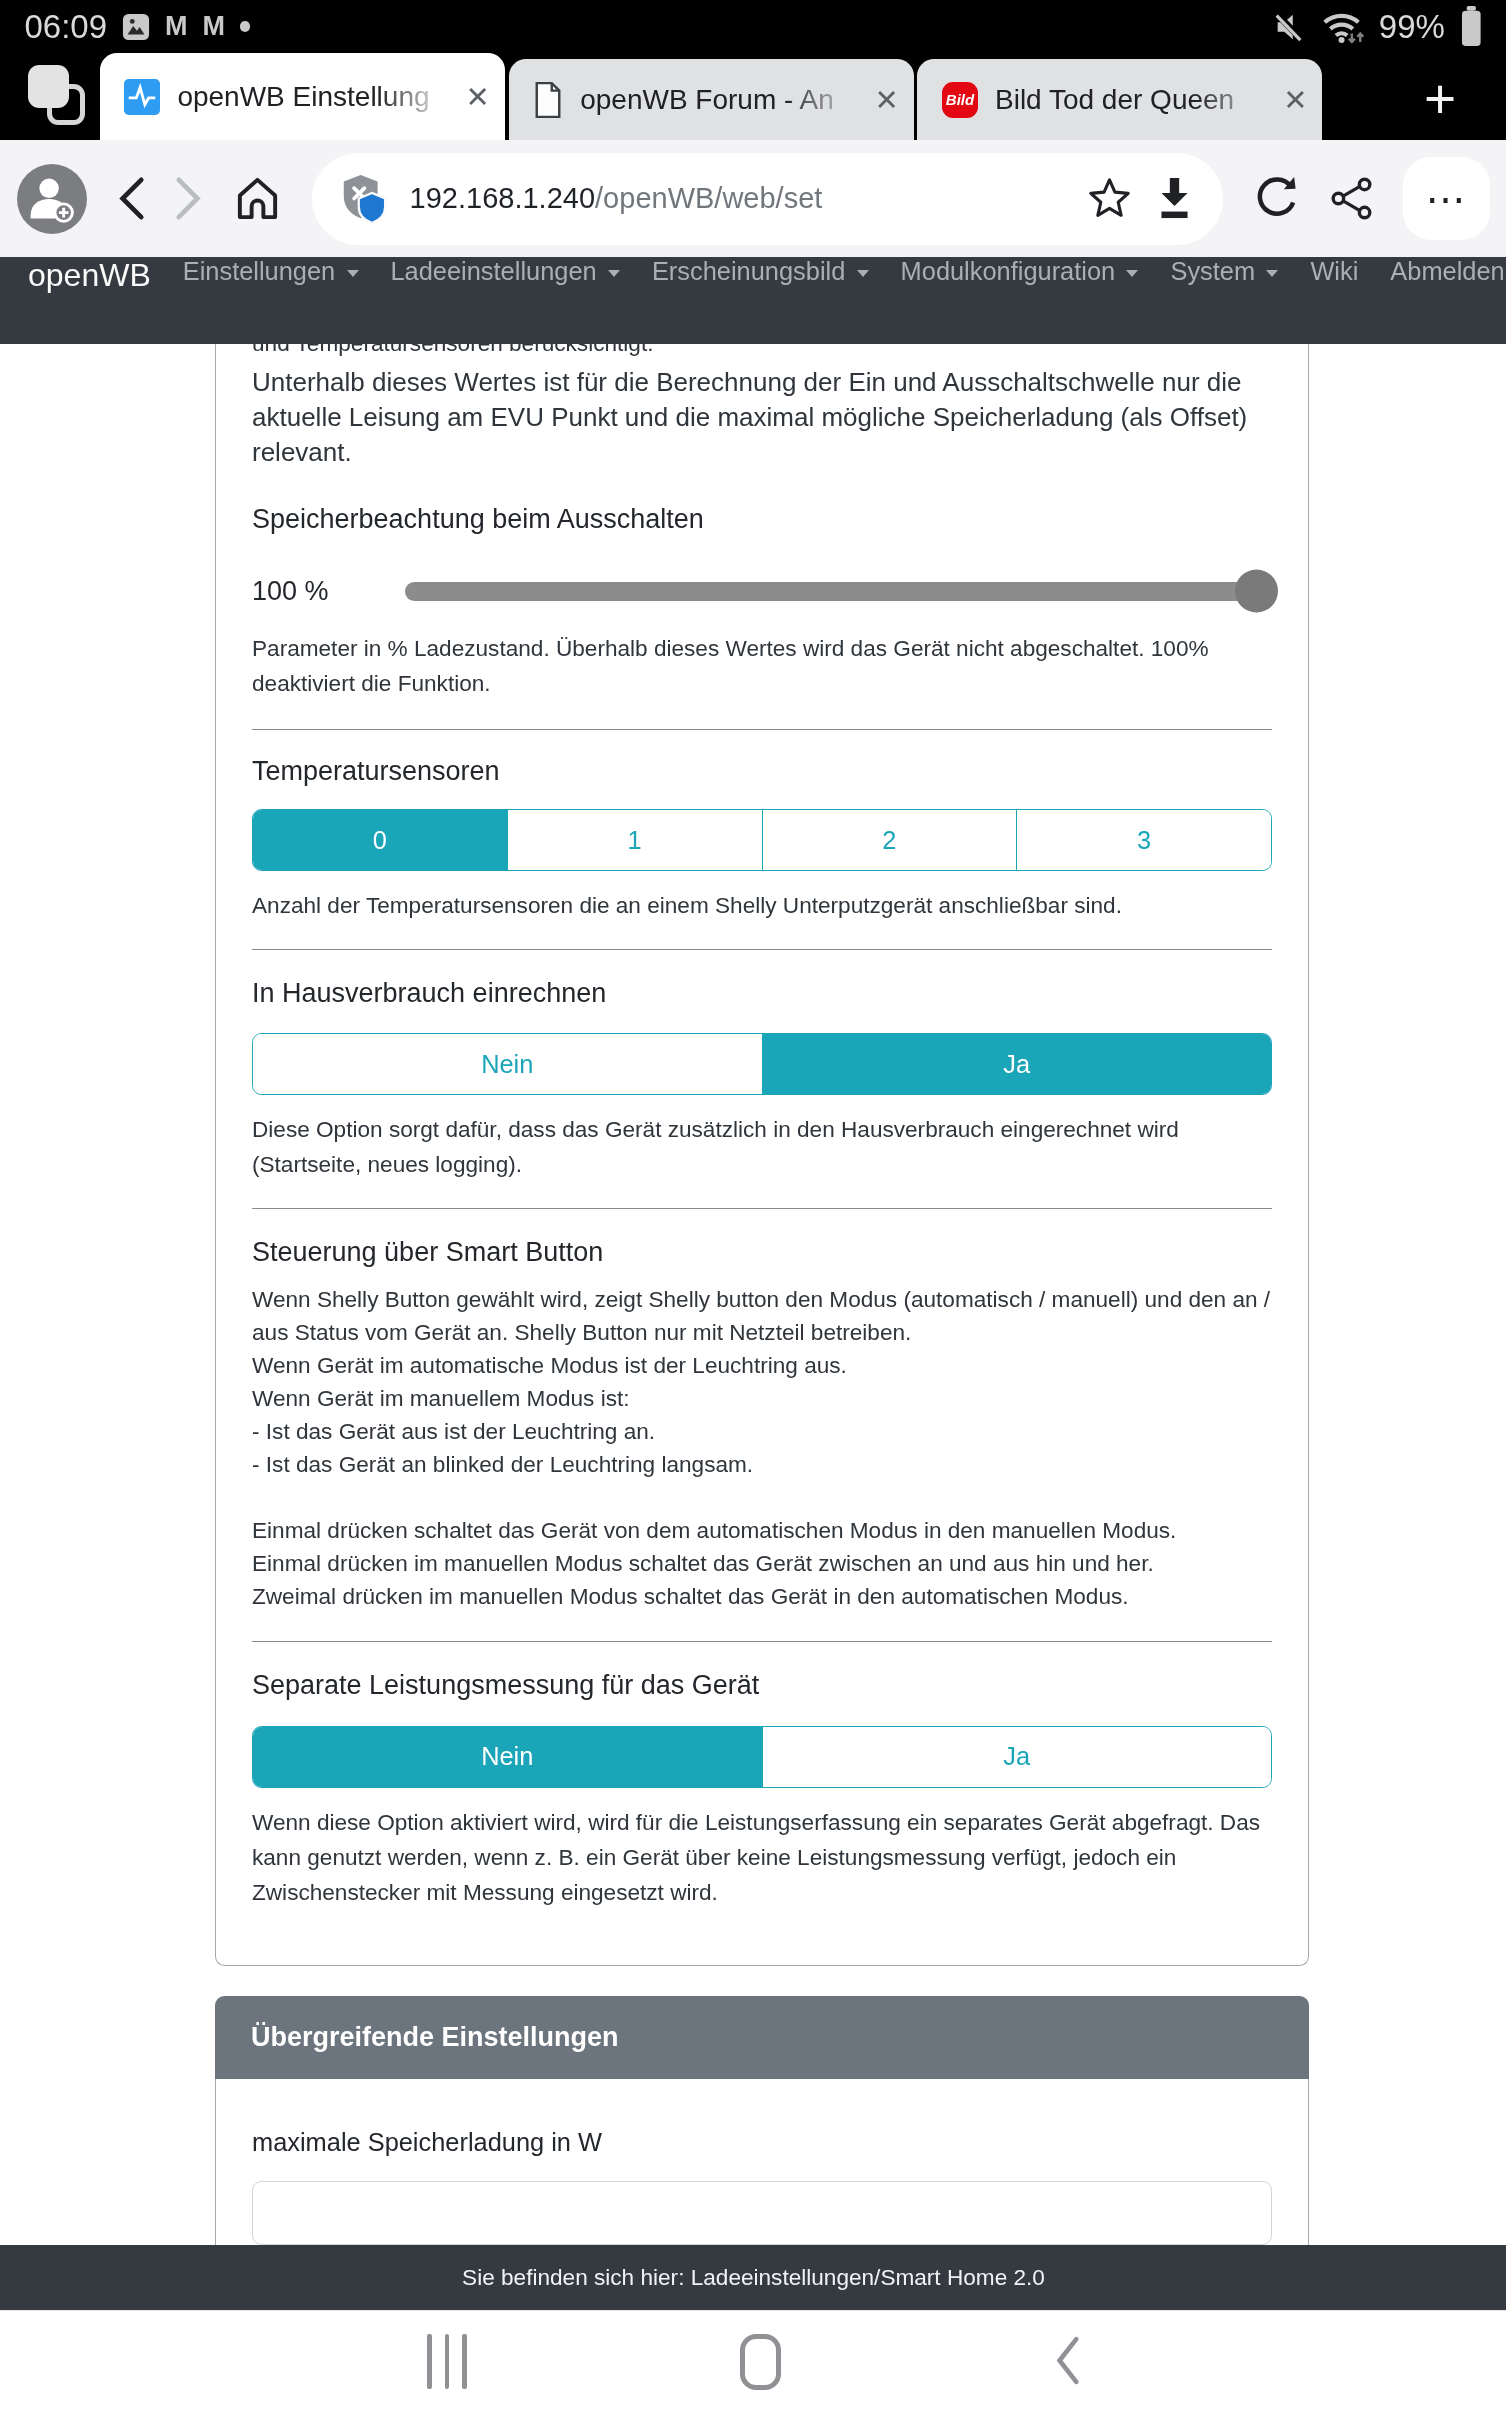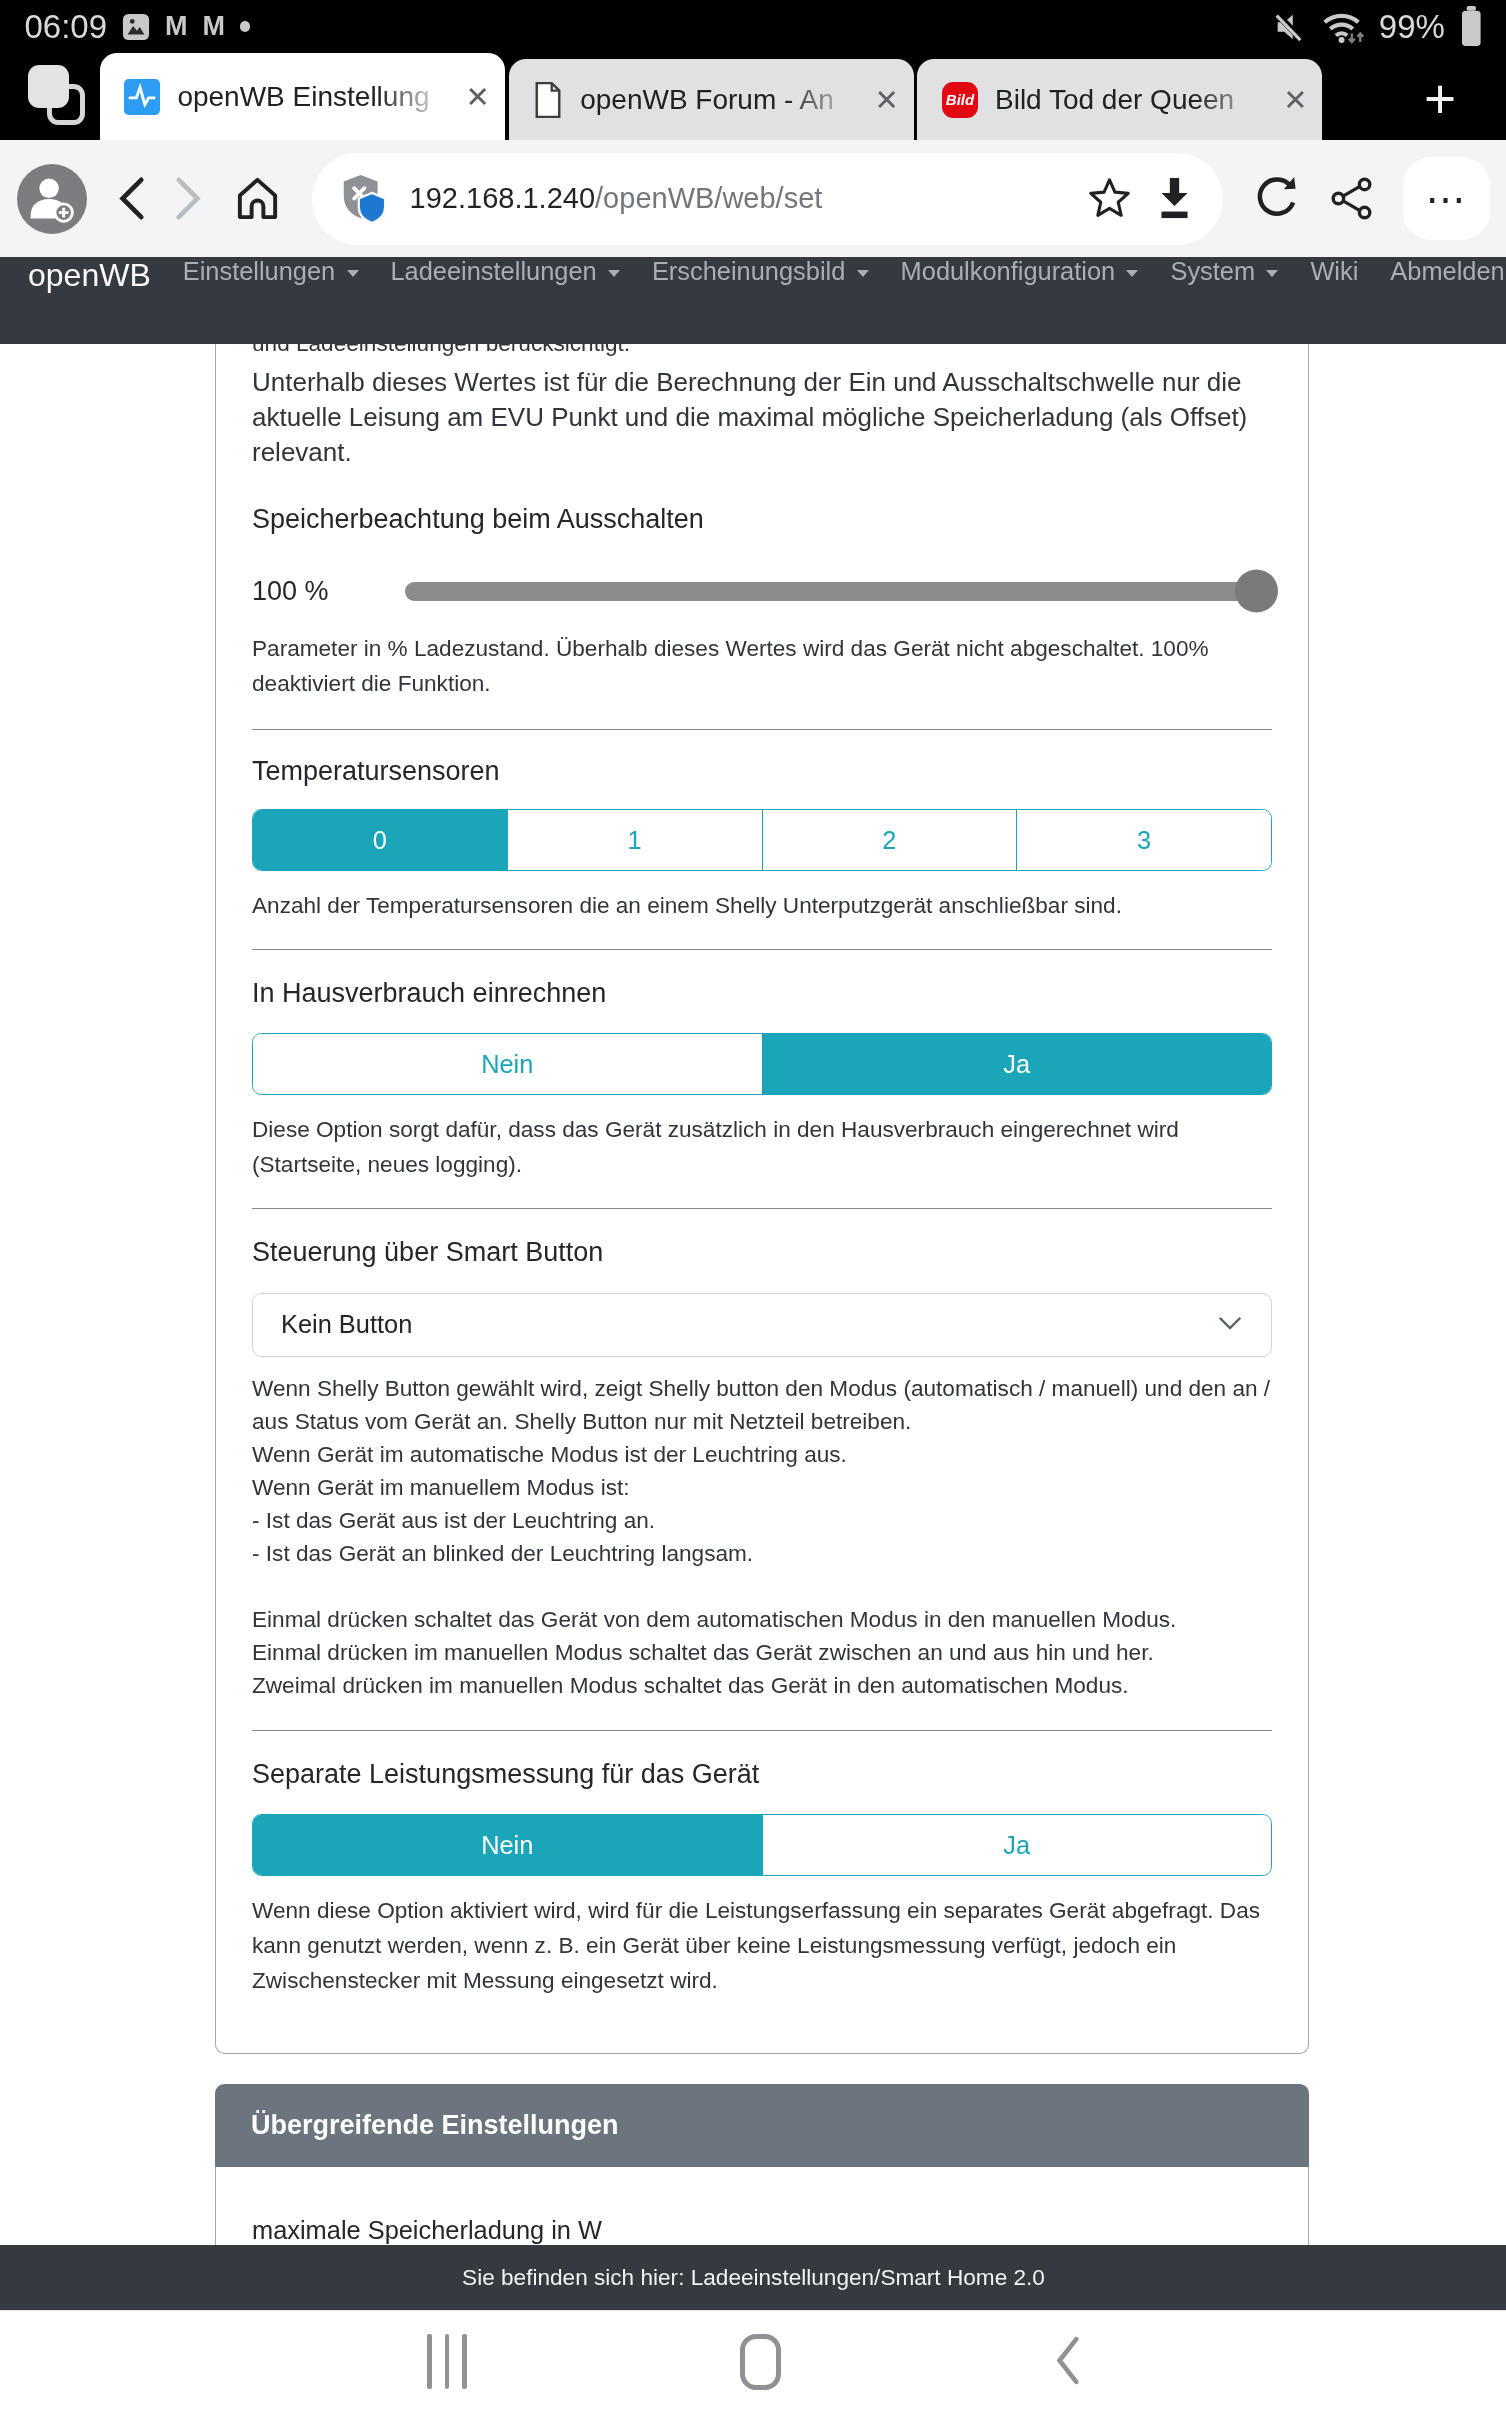--- a/index.html
+++ b/index.html
@@ -268,21 +268,21 @@
   <span class="nav-item">
       <span>Abmelden</span>
     </span>
 </div>
 
 <div class="page">
   <div class="container">
     <div class="card">
 
       <div class="clipline">
-        <p>und Ladeeinstellungen berücksichtigt.</p>
+        <p>und Temperatursensoren berücksichtigt.</p>
       </div>
       <p class="intro">Unterhalb dieses Wertes ist für die Berechnung der Ein und Ausschaltschwelle nur die aktuelle Leisung am EVU Punkt und die maximal mögliche Speicherladung (als Offset) relevant.</p>
 
       <h2 class="sechead" style="margin-top:34px">Speicherbeachtung beim Ausschalten</h2>
       <div class="sliderrow">
         <span class="sliderval">100 %</span>
         <div class="slider">
           <div class="track">
             <div class="fill" style="width: 100%;">
               <div class="thumb"></div>
@@ -305,28 +305,20 @@
 
       <h2 class="sechead" style="margin-top:28px">In Hausverbrauch einrechnen</h2>
       <div class="seggroup" style="margin-top:24.5px">
         <div class="seg">Nein</div>
         <div class="seg on">Ja</div>
       </div>
       <p class="help" style="margin-top:17px">Diese Option sorgt dafür, dass das Gerät zusätzlich in den Hausverbrauch eingerechnet wird (Startseite, neues logging).</p>
       <div class="hr" style="margin-top:26px"></div>
 
       <h2 class="sechead" style="margin-top:28px">Steuerung über Smart Button</h2>
-      <div class="select" style="margin-top:24.5px">
-        <span class="val">Kein Button</span>
-        <span>
-          <svg width="26" height="17" viewBox="0 0 28 18">
-              <path d="M3 3 L14 14 L25 3" stroke="#5a6268" stroke-width="2.6" fill="none"></path>
-            </svg>
-        </span>
-      </div>
       <p class="help pre" style="margin-top:15px">Wenn Shelly Button gewählt wird, zeigt Shelly button den Modus (automatisch / manuell) und den an / aus Status vom Gerät an. Shelly Button nur mit Netzteil betreiben.
 Wenn Gerät im automatische Modus ist der Leuchtring aus.
 Wenn Gerät im manuellem Modus ist:
 - Ist das Gerät aus ist der Leuchtring an.
 - Ist das Gerät an blinked der Leuchtring langsam.
 
 Einmal drücken schaltet das Gerät von dem automatischen Modus in den manuellen Modus.
 Einmal drücken im manuellen Modus schaltet das Gerät zwischen an und aus hin und her.
 Zweimal drücken im manuellen Modus schaltet das Gerät in den automatischen Modus.</p>
       <div class="hr" style="margin-top:28px"></div>

